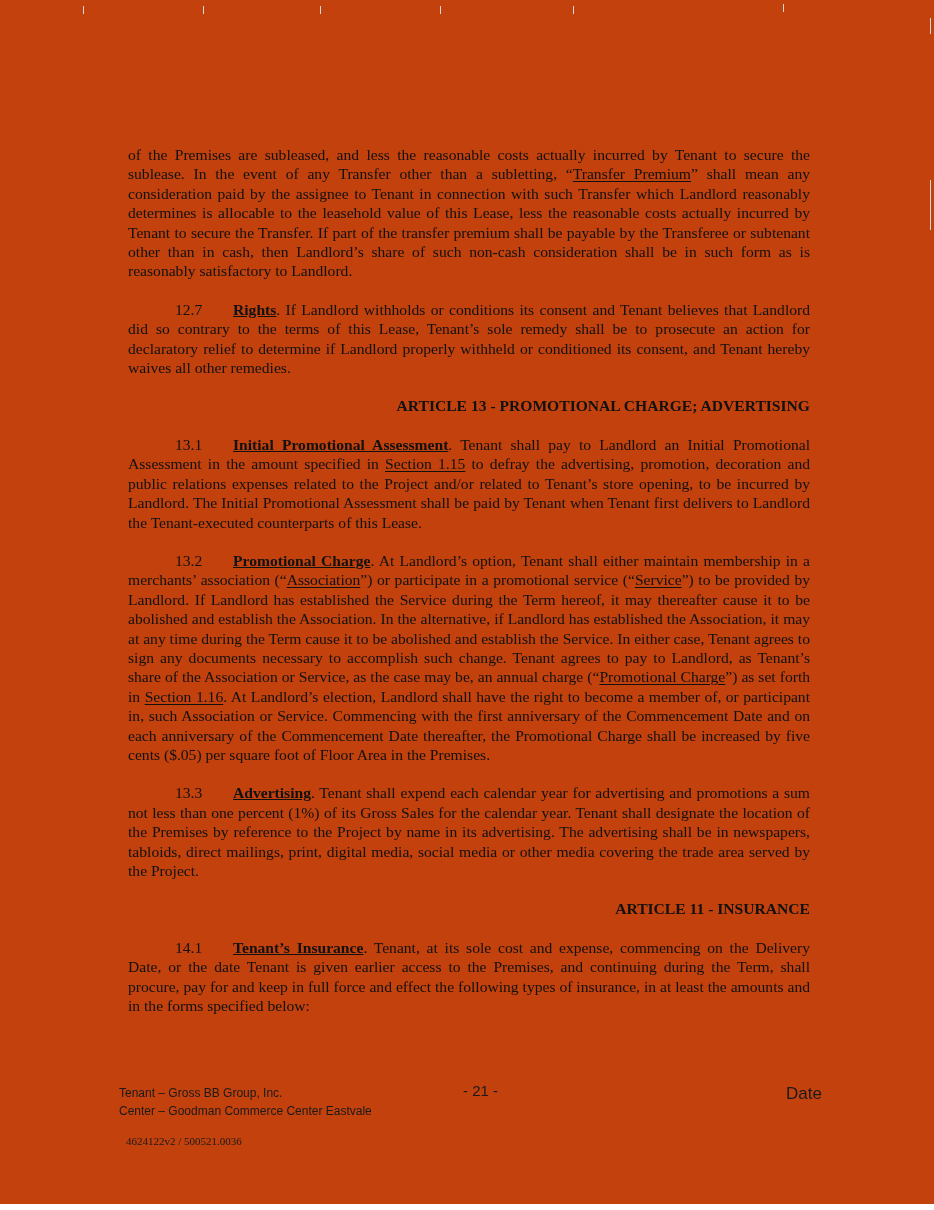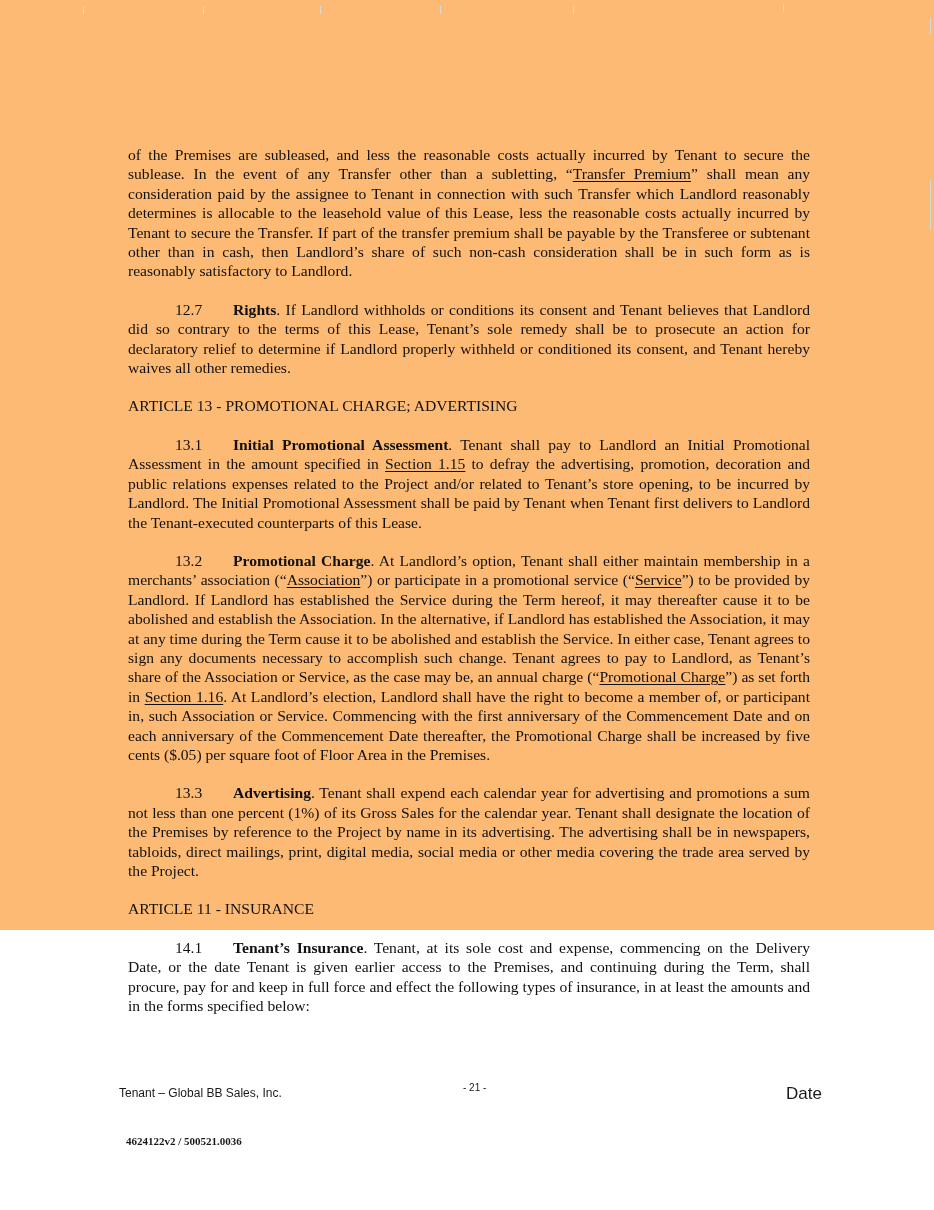--- a/index.html
+++ b/index.html
@@ -11,22 +11,22 @@
       width: 934px;
       height: 1210px;
       position: relative;
       overflow: hidden;
       color: #111111;
     }
     .page {
       position: absolute;
       left: 0; top: 0;
       width: 934px;
-      height: 930px;
-      background: #fdba74;
+      height: 1204px;
+      background: #c2410c;
     }
     .body-text {
       position: absolute;
       left: 128px;
       top: 145px;
       width: 682px;
       font-family: "Liberation Serif", "DejaVu Serif", serif;
       font-size: 15.6px;
       line-height: 19.4px;
       text-align: justify;
@@ -38,63 +38,63 @@
       text-indent: 47px;
     }
     .sec-num {
       font-weight: normal;
       display: inline-block;
       text-indent: 0;
       width: 58px;
     }
     .sec-title {
       font-weight: bold;
+      text-decoration: underline;
     }
     .u {
       text-decoration: underline;
       text-underline-offset: 2px;
     }
     .article {
-      text-align: left;
-      font-weight: normal;
+      text-align: right;
+      font-weight: bold;
       margin: 0 0 19px 0;
     }
     .footer-left {
       position: absolute;
       left: 119px;
       top: 1084px;
       font-family: "Liberation Sans", "DejaVu Sans", sans-serif;
       font-size: 12px;
       line-height: 18px;
       color: #1a1a1a;
     }
     .footer-page {
       position: absolute;
       left: 463px;
       top: 1082px;
       font-family: "Liberation Sans", "DejaVu Sans", sans-serif;
-      font-size: 10px;
+      font-size: 15px;
       color: #1a1a1a;
     }
     .footer-date {
       position: absolute;
       left: 786px;
       top: 1084px;
       font-family: "Liberation Sans", "DejaVu Sans", sans-serif;
       font-size: 17px;
       color: #1a1a1a;
     }
     .doc-id {
       position: absolute;
       left: 126px;
       top: 1135px;
       font-family: "Liberation Serif", "DejaVu Serif", serif;
       font-size: 11px;
       color: #1a1a1a;
-      font-weight: bold;
     }
     .scan-mark {
       position: absolute;
       width: 1px;
       background: #d8d8d8;
     }
   </style>
 </head>
 <body>
 
@@ -123,21 +123,22 @@
 
     <p class="para indent"><span class="sec-num">13.3</span><span class="sec-title">Advertising</span><span>.  Tenant shall expend each calendar year for advertising and promotions a sum not less than one percent (1%) of its Gross Sales for the calendar year.  Tenant shall designate the location of the Premises by reference to the Project by name in its advertising.  The advertising shall be in newspapers, tabloids, direct mailings, print, digital media, social media or other media covering the trade area served by the Project.</span></p>
 
     <div class="article">ARTICLE 11  - INSURANCE</div>
 
     <p class="para indent"><span class="sec-num">14.1</span><span class="sec-title">Tenant’s Insurance</span><span>. Tenant, at its sole cost and expense, commencing on the Delivery Date, or the date Tenant is given earlier access to the Premises, and continuing during the Term, shall procure, pay for and keep in full force and effect the following types of insurance, in at least the amounts and in the forms specified below:</span></p>
 
   </div>
 
   <div class="footer-left">
-    <div>Tenant – Global BB Sales, Inc.</div>
+    <div>Tenant – Gross BB Group, Inc.</div>
+    <div>Center – Goodman Commerce Center Eastvale</div>
   </div>
 
   <div class="footer-page">- 21 -</div>
 
   <div class="footer-date">Date</div>
 
   <div class="doc-id">4624122v2 / 500521.0036</div>
 
 </div>
 

